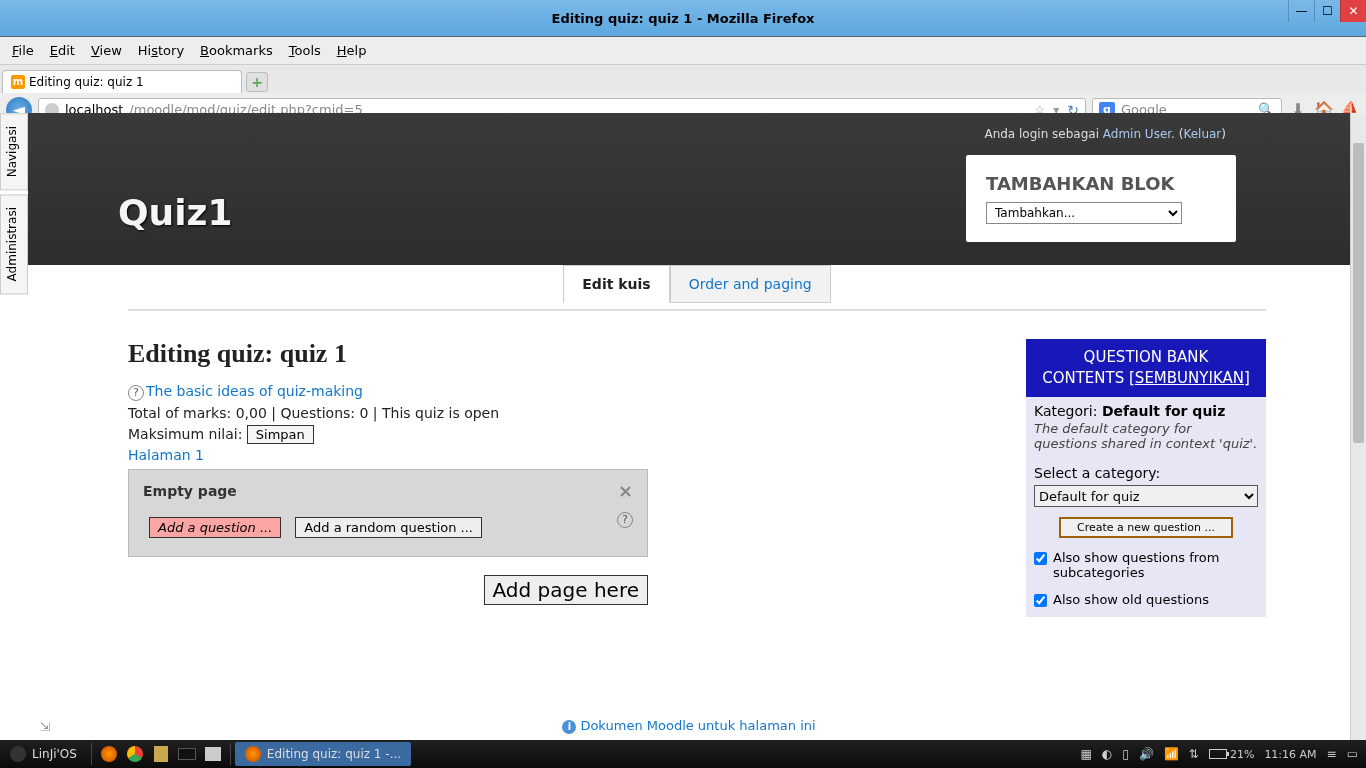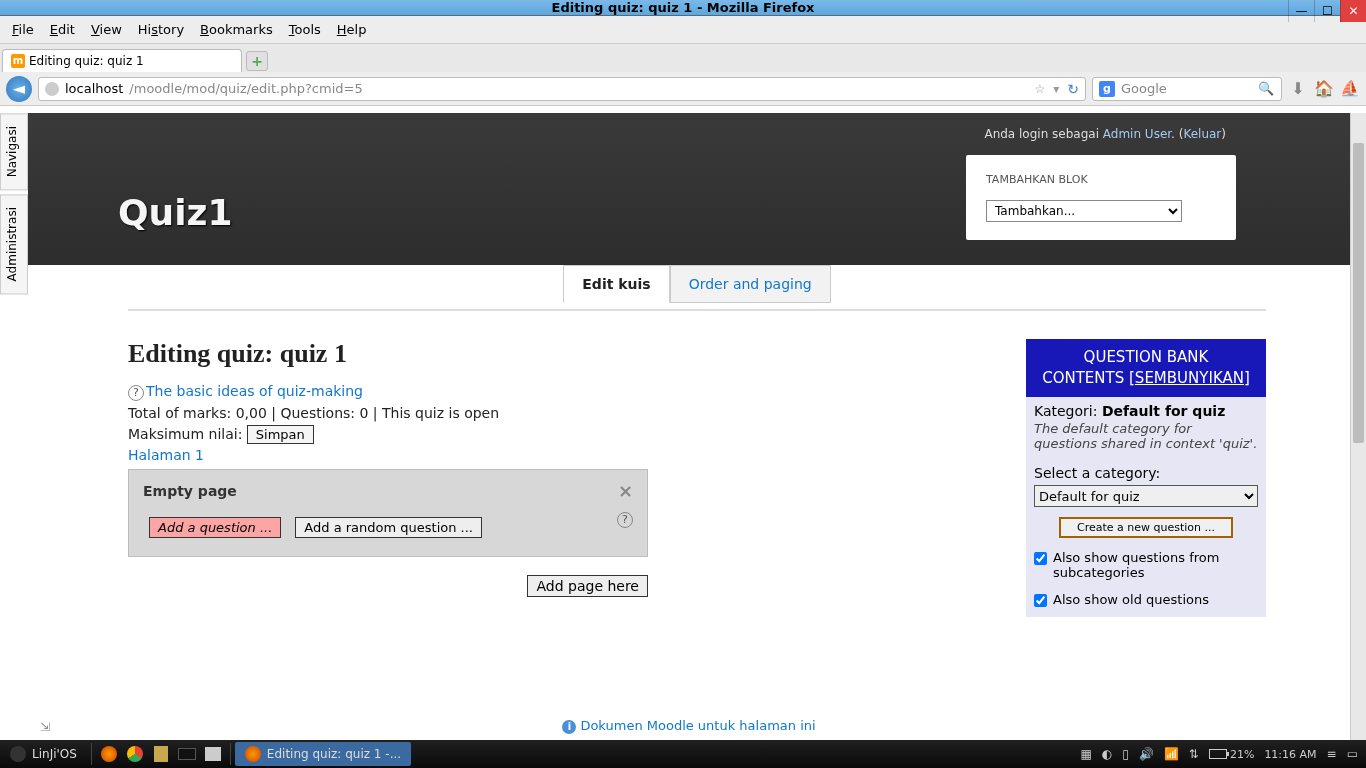--- a/index.html
+++ b/index.html
@@ -1,19 +1,19 @@
 <!DOCTYPE html>
 <html><head>
 <meta charset="utf-8">
 <style>
 * { margin: 0; padding: 0; box-sizing: border-box; font-family: "DejaVu Sans", Arial, sans-serif; }
 body { width: 1366px; height: 768px; overflow: hidden; background: #fff; font-size: 13px; }
 
 
-.titlebar { height: 16px; background: linear-gradient(#7bb8e8,#5ca8e0); display: flex; align-items: center; justify-content: center; position: relative; border-bottom: 1px solid #666; }
+.titlebar { height: 37px; background: linear-gradient(#7bb8e8,#5ca8e0); display: flex; align-items: center; justify-content: center; position: relative; border-bottom: 1px solid #666; }
 .titlebar-text { font-weight: bold; color: #000; font-size: 13px; }
 .win-controls { position: absolute; right: 0; top: 0; display: flex; height: 100%; }
 .win-btn { width: 26px; height: 22px; display: flex; align-items: center; justify-content: center; font-size: 12px; border-left: 1px solid rgba(0,0,0,.2); cursor: pointer; }
 .win-btn.close { background: #e04040; color: #fff; font-weight: bold; }
 
 
 .menubar { height: 28px; background: #ededed; display: flex; align-items: center; padding: 0 6px; border-bottom: 1px solid #ccc; gap: 4px; }
 .menubar span { padding: 2px 6px; font-size: 13px; cursor: pointer; }
 .menubar span u { text-decoration: underline; }
 
@@ -41,21 +41,21 @@
 .side-tabs { position: absolute; left: 0; top: 0; width: 28px; display: flex; flex-direction: column; gap: 0; }
 .side-tab { writing-mode: vertical-rl; transform: rotate(180deg); padding: 12px 4px; background: #f5f5f5; border: 1px solid #ccc; font-size: 12px; cursor: pointer; text-align: center; margin-bottom: 4px; }
 
 .page { margin-left: 28px; height: 100%; position: relative; }
 .header-bg { height: 152px; background: linear-gradient(#3a3a3a,#2d2d2d); position: relative; color: #ccc; padding: 0 34px; }
 .login-info { position: absolute; right: 140px; top: 14px; font-size: 12px; color: #ddd; }
 .login-info a { color: #a8c8f0; text-decoration: none; cursor: pointer; }
 .page-title { position: absolute; left: 90px; bottom: 32px; font-size: 36px; font-weight: bold; color: #f5f5f5; text-shadow: 1px 1px 2px #000; }
 
 .block-panel { position: absolute; right: 130px; top: 42px; width: 270px; background: #fff; border-radius: 2px; padding: 18px 20px 18px 20px; }
-.block-panel h3 { font-size: 11px; color: #555; font-weight: normal; margin-bottom: 14px; }
+.block-panel h3 { font-size: 18px; color: #555; font-weight: bold; margin-bottom: 8px; }
 .block-select { width: 196px; height: 22px; border: 1px solid #888; font-size: 12px; padding: 0 4px; background: #fff; }
 
 .breadcrumb { padding: 16px 0 10px 100px; font-size: 14px; color: #333; }
 .breadcrumb a { color: #1177cc; text-decoration: none; cursor: pointer; }
 .breadcrumb .sep { color: #888; margin: 0 4px; }
 
 .content-wrap { padding: 0 100px; }
 .tabs-row { display: flex; justify-content: center; margin-bottom: 6px; }
 .ptab { padding: 10px 18px; border: 1px solid #ccc; font-size: 14px; cursor: pointer; }
 .ptab.active { background: #fff; font-weight: bold; color: #222; border-bottom: 1px solid #fff; }
@@ -75,21 +75,21 @@
 
 .empty-box { margin-top: 6px; border: 1px solid #bbb; background: #d7d7d7; position: relative; }
 .empty-head { padding: 10px 14px; font-size: 14px; color: #333; font-weight: bold; display: flex; justify-content: space-between; align-items: center; }
 .empty-head .close-x { color: #888; cursor: pointer; font-size: 18px; }
 .empty-body { padding: 6px 14px 18px 20px; display: flex; gap: 14px; align-items: center; position: relative; }
 .q-btn { border: 1px solid #333; padding: 2px 8px; font-size: 13px; cursor: pointer; }
 .q-btn.highlight { background: #fca5a5; font-style: italic; }
 .q-btn.plain { background: #eee; }
 .help-corner { position: absolute; right: 12px; top: 0; color: #777; }
 
-.add-page-btn { float: right; border: 1px solid #333; background: #eee; padding: 2px 8px; font-size: 14px; cursor: pointer; margin-top: 18px; }
+.add-page-btn { float: right; border: 1px solid #333; background: #eee; padding: 2px 8px; font-size: 20px; cursor: pointer; margin-top: 18px; }
 
 .qbank-head { background: #1818b8; color: #fff; text-align: center; padding: 8px 4px; font-size: 15px; line-height: 1.4; }
 .qbank-head .hide { text-decoration: underline; cursor: pointer; }
 .qbank-cat { background: #e6e6f5; padding: 6px 8px; font-size: 14px; }
 .qbank-cat b { color: #000; }
 .qbank-desc { font-style: italic; color: #444; display: block; margin-top: 2px; font-size: 13px; }
 .qbank-body { background: #e6e6f5; padding: 8px 8px 10px 8px; font-size: 14px; }
 .cat-select { width: 100%; height: 22px; margin-top: 4px; font-size: 13px; border: 1px solid #555; }
 .create-q-wrap { text-align: center; margin: 10px 0 8px; }
 .create-q { border: 2px solid #a16207; background: #f0f0f0; padding: 2px 16px; font-size: 11px; cursor: pointer; }

